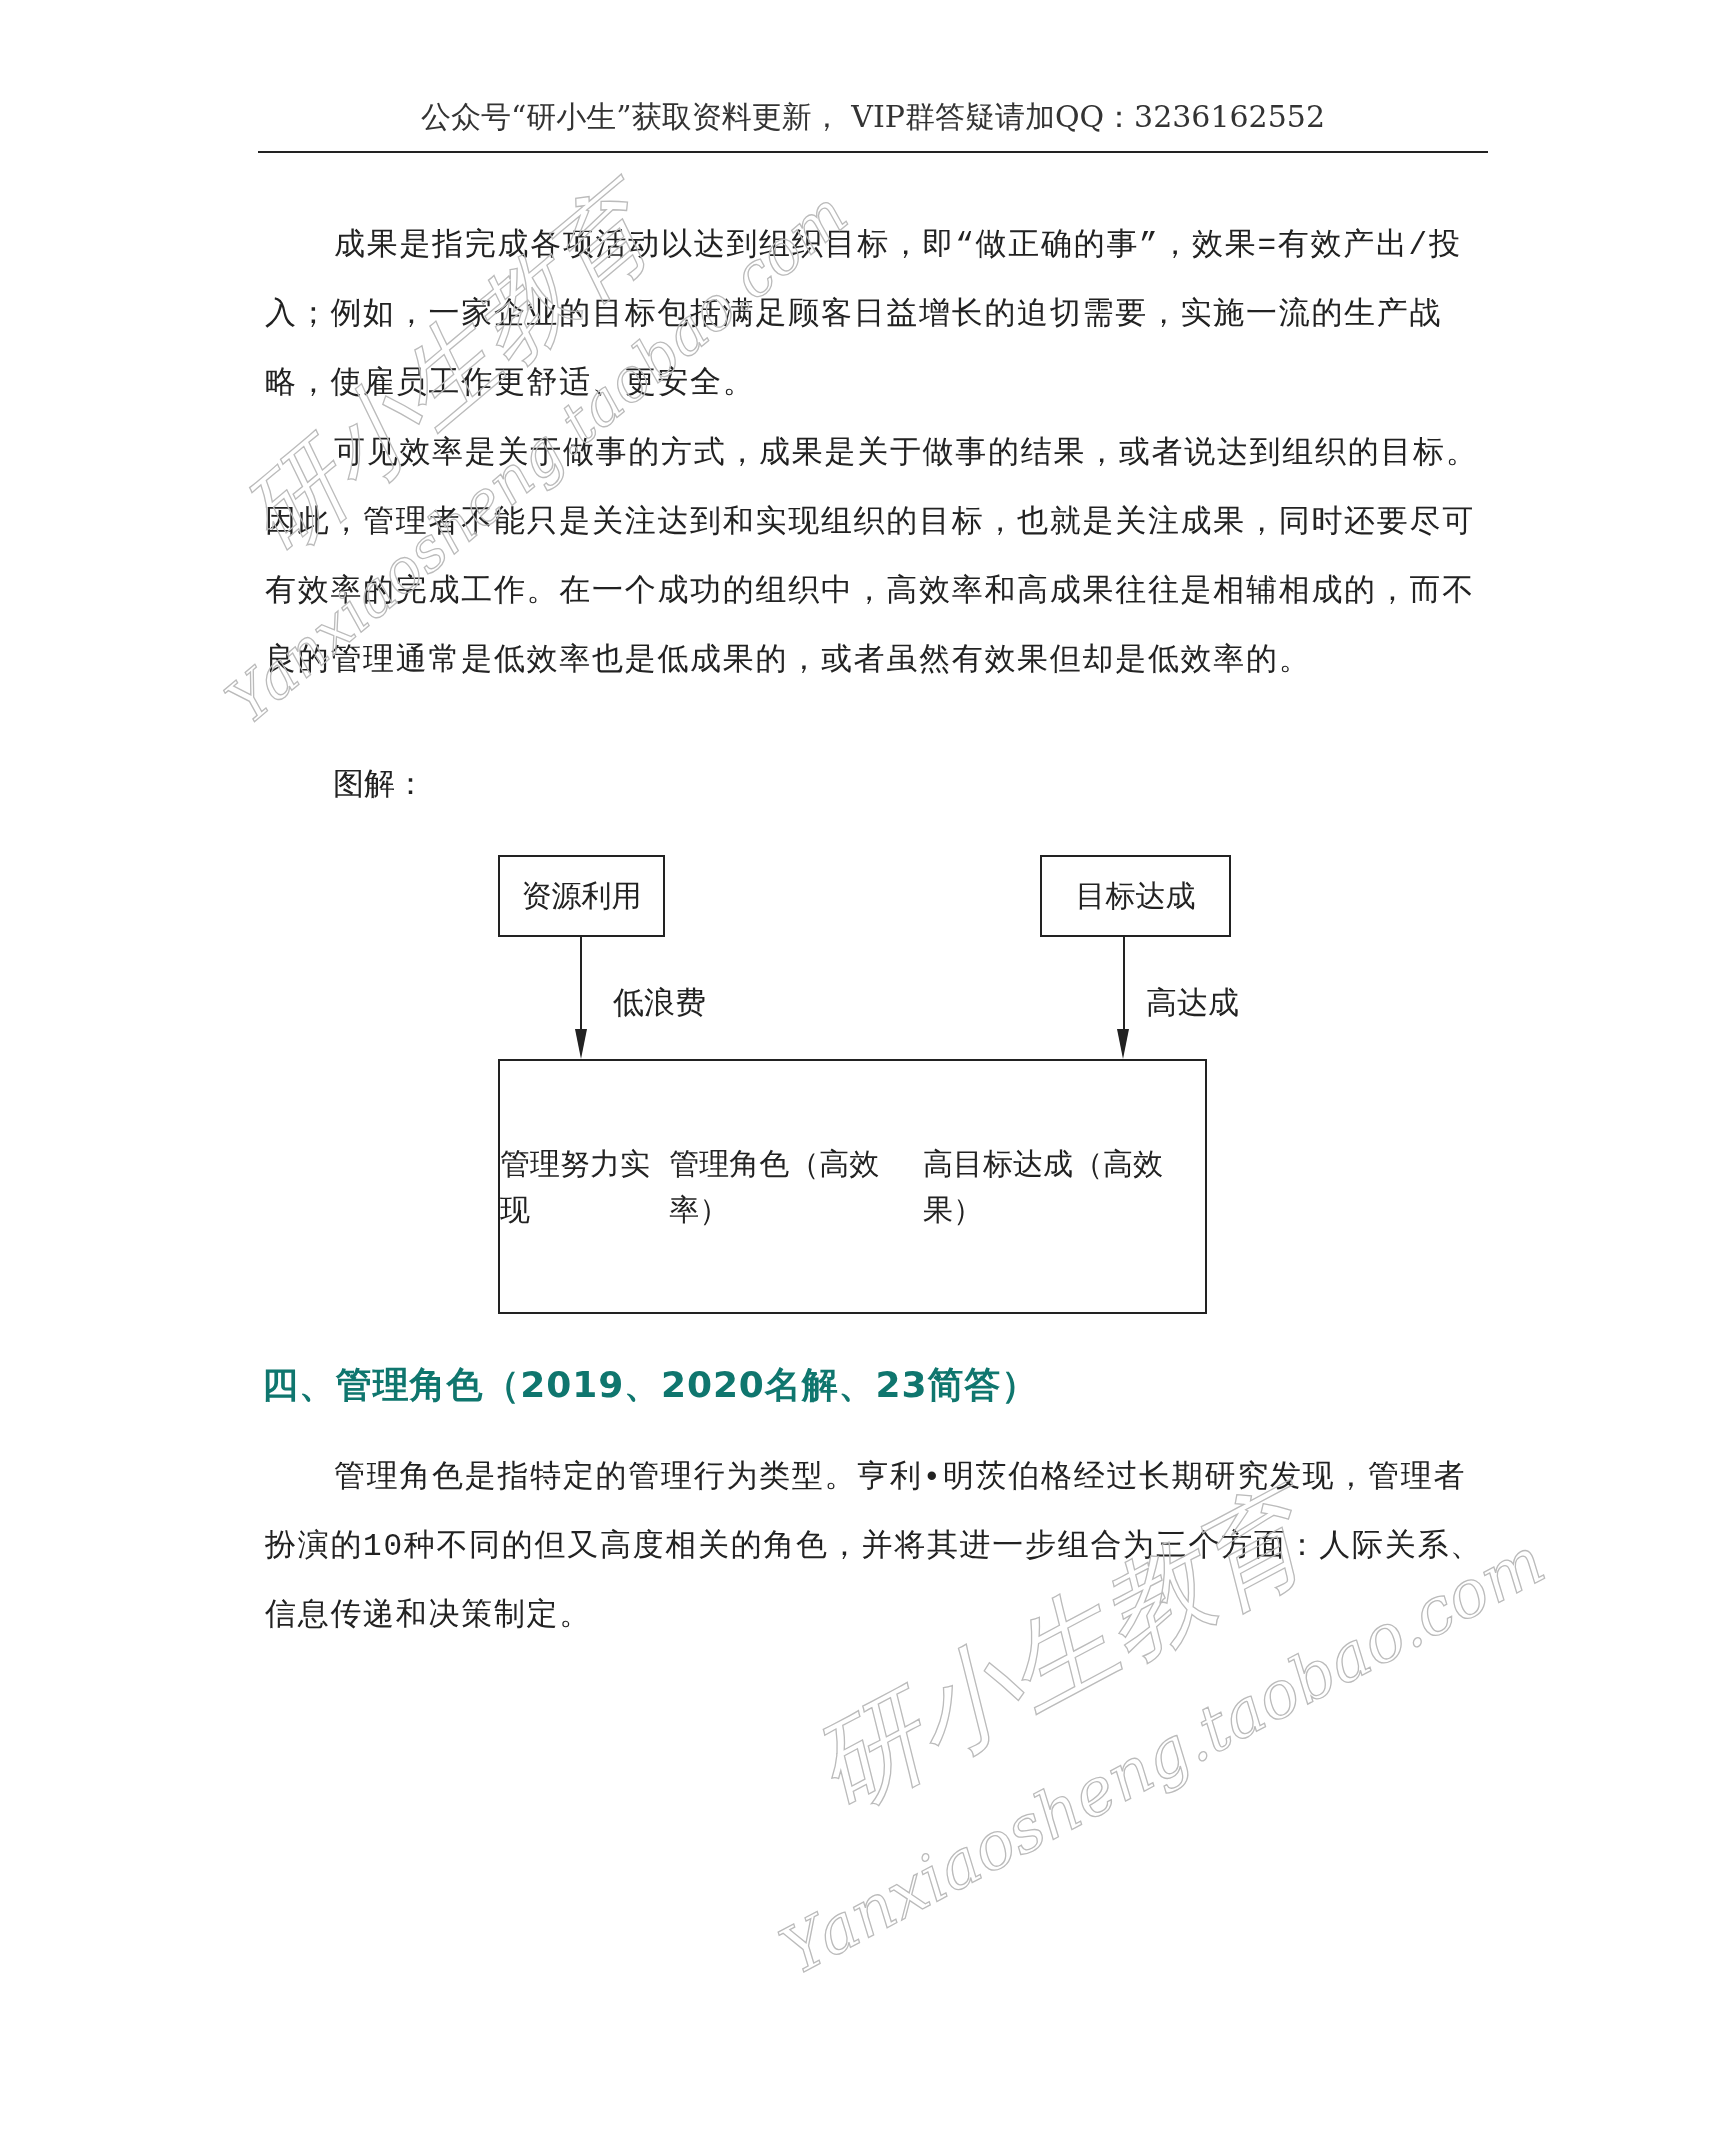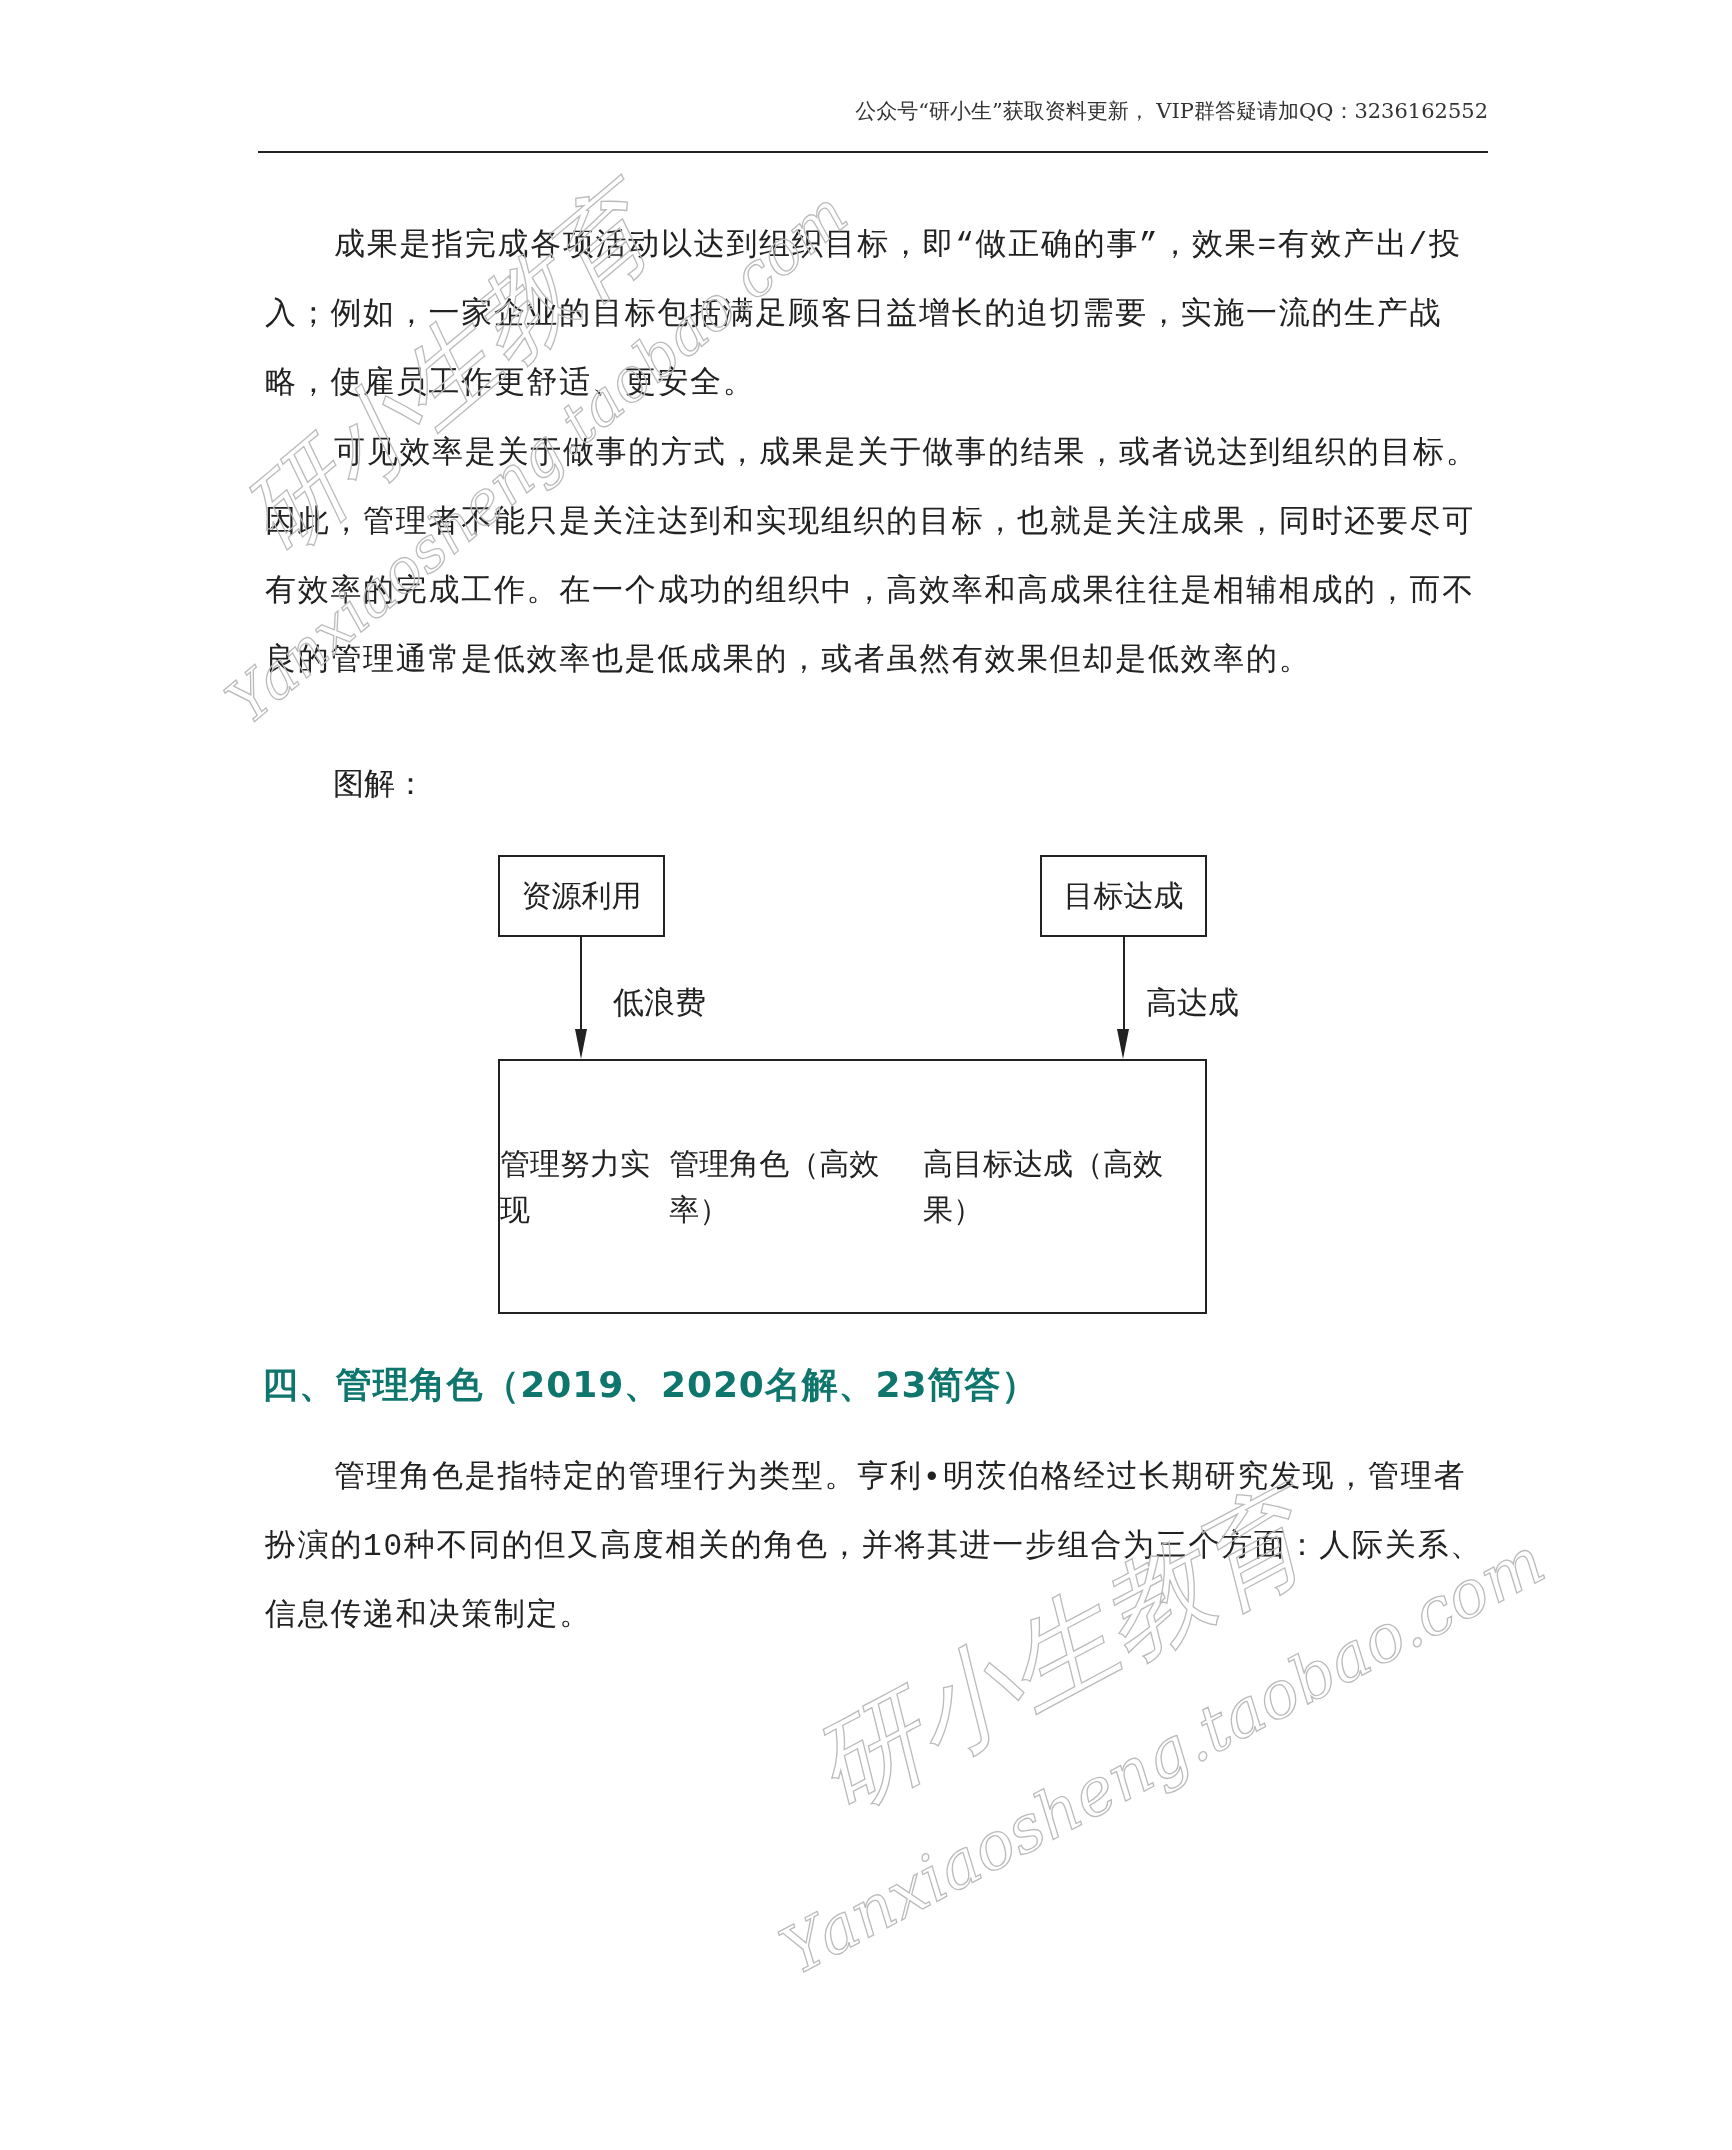--- a/index.html
+++ b/index.html
@@ -1,30 +1,30 @@
 <!DOCTYPE html>
 <html style="font-size:6.9px"><head>
 <meta charset="utf-8">
 <style>
   html, body { margin: 0; padding: 0; background: #ffffff; }
   body { width: 1732px; height: 2450px; position: relative; overflow: hidden;
          font-family: "DejaVu Serif", "Liberation Serif", serif; color: #222; }
-  .header { position: absolute; left: 258px; top: 97px; width: 1230px; text-align: right;
-            font-size: 21px; color: #333; }
+  .header { position: absolute; left: 258px; top: 97px; width: 1230px; text-align: center;
+            font-size: 30px; color: #333; }
   .header-rule { position: absolute; left: 258px; top: 151px; width: 1230px; height: 2.2px; background: #222; }
   .para { position: absolute; left: 265px; width: 1222px; font-size: 31px; line-height: 69px;
           letter-spacing: 1.7px; color: #222; font-family: Liberation Mono, monospace; }
   .para .indent { display: inline-block; width: 69px; }
   .p1 { top: 211px; }
   .p2 { top: 419px; }
   .caption { position: absolute; left: 333px; top: 763px; font-size: 31px; }
   .box { position: absolute; border: 2.2px solid #222; background: #fff; box-sizing: border-box;
          display: flex; align-items: center; justify-content: center; font-size: 30px; }
   .box-resource { left: 498px; top: 855px; width: 167px; height: 82px; text-align: center; }
-  .box-goal { left: 1040px; top: 855px; width: 167px; height: 82px; }
+  .box-goal { left: 1040px; top: 855px; width: 191px; height: 82px; }
   .box-result { left: 498px; top: 1059px; width: 709px; height: 255px; flex-direction: row;
                 line-height: 46px; font-size: 30px; }
   .arrow-line { position: absolute; width: 1.7px; background: #222; }
   .arrow-head { position: absolute; width: 0; height: 0; border-left: 6px solid transparent;
                 border-right: 6px solid transparent; border-top: 30px solid #222; }
   .arrow-label { position: absolute; font-size: 31px; margin-top: 21px; }
   .heading { position: absolute; left: 262px; top: 1361px; font-size: 36px; font-weight: bold;
              font-family: "DejaVu Sans", "Liberation Sans", sans-serif; color: #0f766e; letter-spacing: 0.9px; }
   .p3 { top: 1443px; }
   .watermark { position: absolute; color: transparent; -webkit-text-stroke: 1.3px #bbb;

